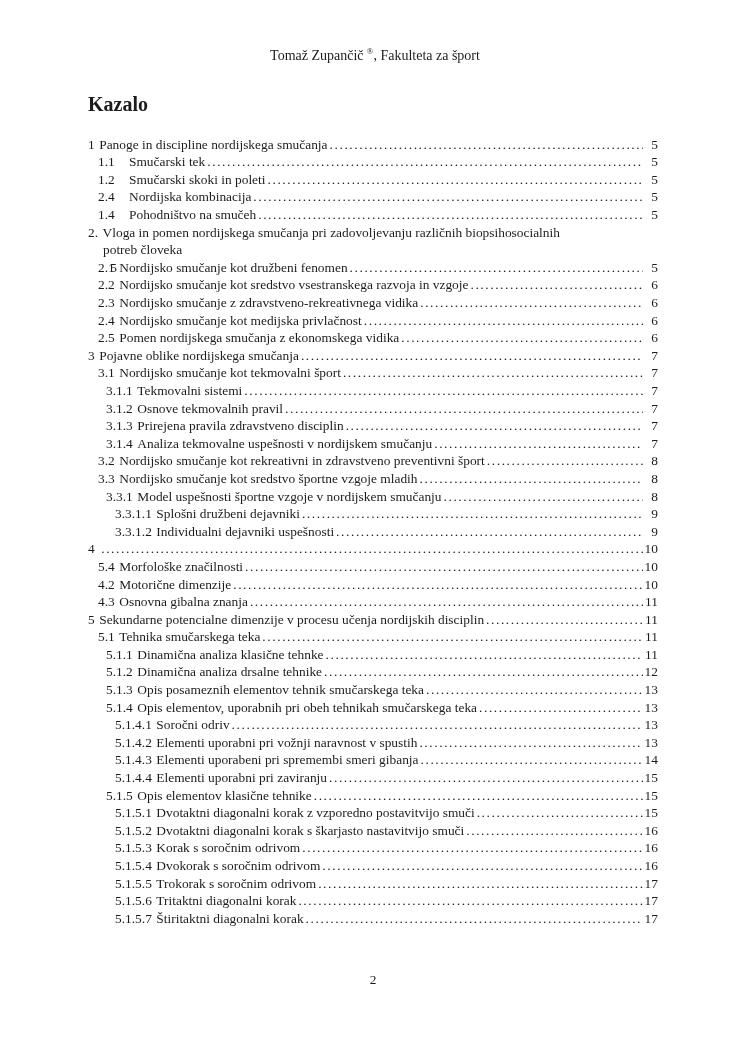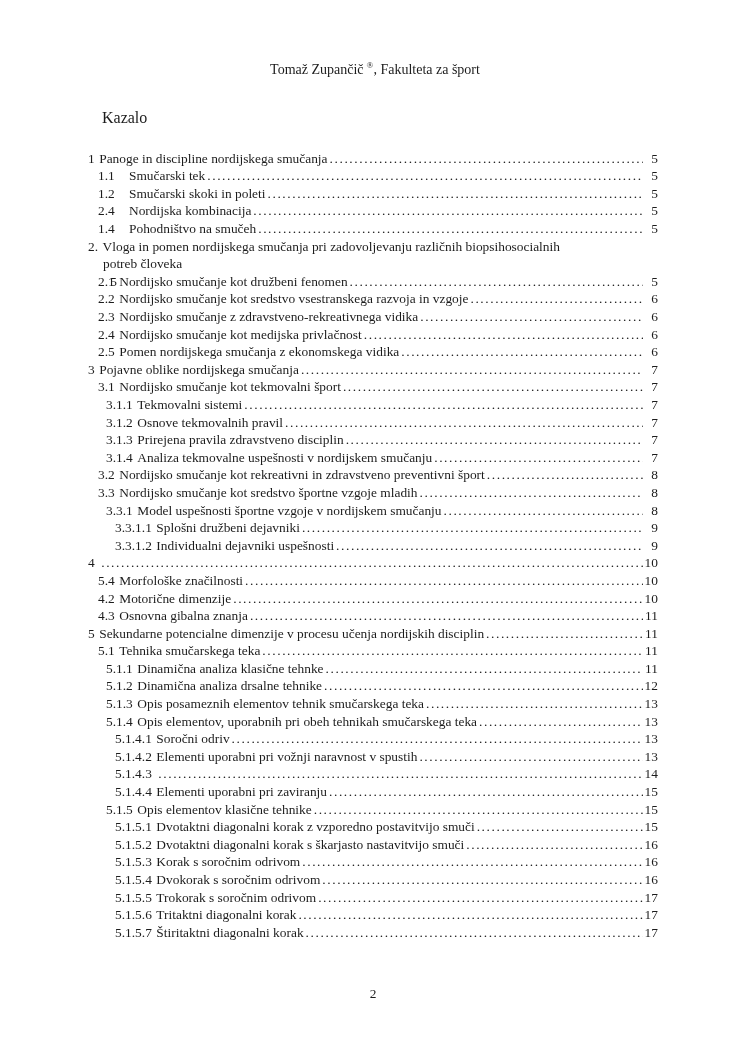--- a/index.html
+++ b/index.html
@@ -19,35 +19,34 @@
     height: 1061px;
     box-sizing: border-box;
     padding-top: 42px;
     background: #ffffff;
   }
   .doc-header {
     text-align: center;
     font-size: 14px;
     line-height: 18px;
     white-space: pre;
-    margin-top: 14px;
   }
   .doc-header sup {
     font-size: 9px;
     margin-left: 3px;
     vertical-align: super;
   }
   .content {
     margin-left: 88px;
     margin-right: 92px;
   }
   .toc-heading {
-    font-size: 16px;
-    font-weight: normal;
-    margin: 28px 0 21px 14px;
+    font-size: 20px;
+    font-weight: bold;
+    margin: 28px 0 21px 0;
     line-height: 22px;
   }
   .toc {
     font-size: 13.4px;
   }
   .toc-row {
     display: flex;
     align-items: baseline;
     line-height: 17.6px;
     height: 17.6px;
@@ -345,20 +344,21 @@
 
   <div class="toc-row lvl3">
     <span class="num">5.1.4.2</span>
     <span class="title">Elementi uporabni pri vožnji naravnost v spustih</span>
     <span class="leader"></span>
     <span class="pg">13</span>
   </div>
 
   <div class="toc-row lvl3">
     <span class="num">5.1.4.3</span>
+    <span class="title">Elementi uporabeni pri spremembi smeri gibanja</span>
     <span class="leader"></span>
     <span class="pg">14</span>
   </div>
 
   <div class="toc-row lvl3">
     <span class="num">5.1.4.4</span>
     <span class="title">Elementi uporabni pri zaviranju</span>
     <span class="leader"></span>
     <span class="pg">15</span>
   </div>

